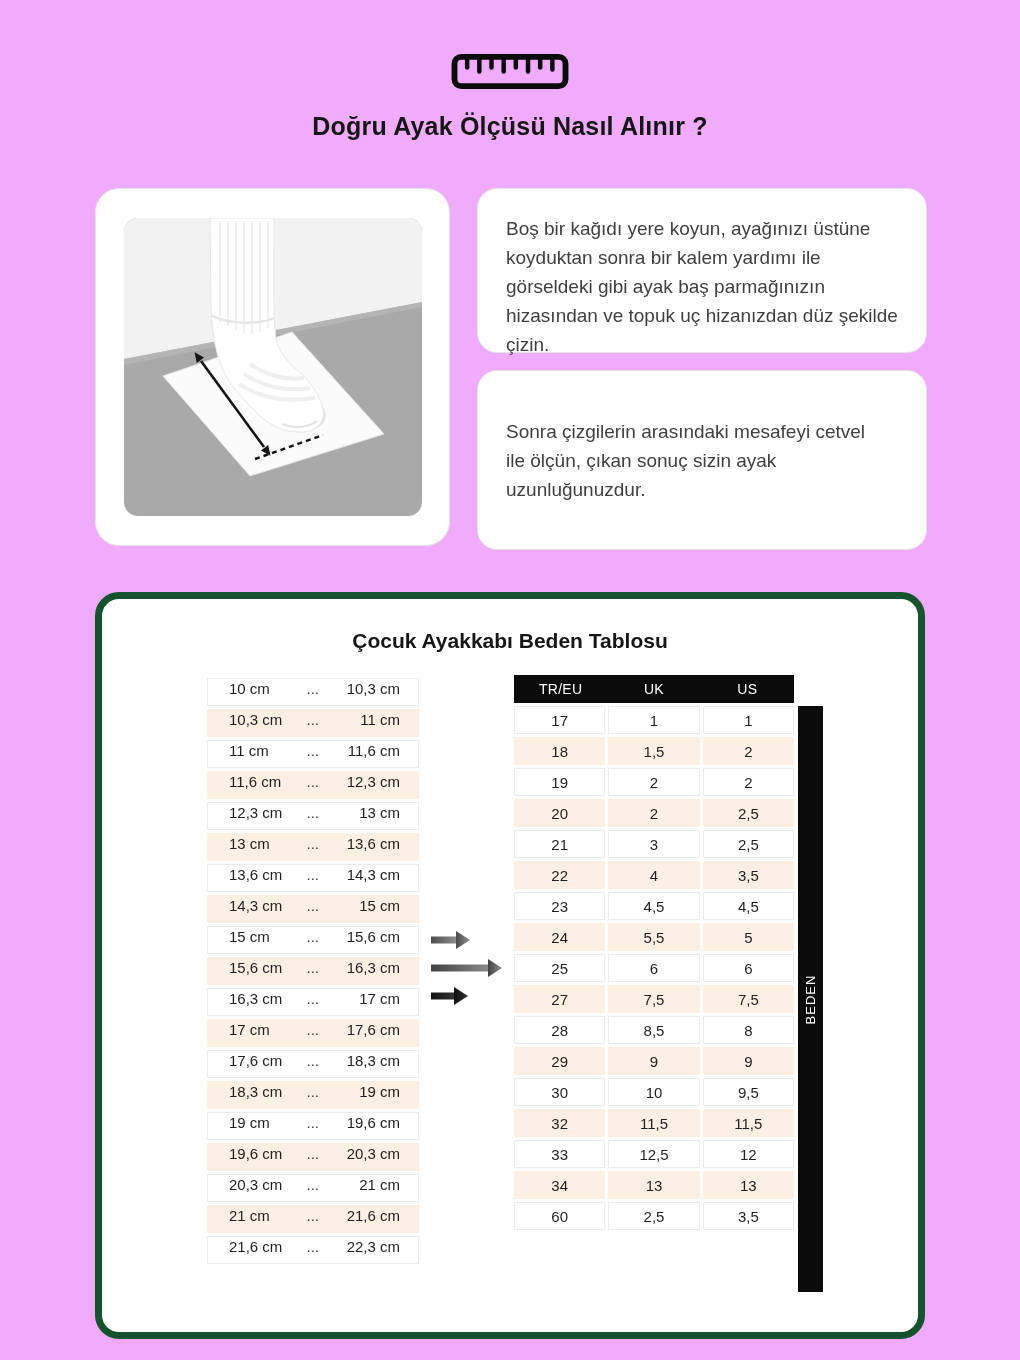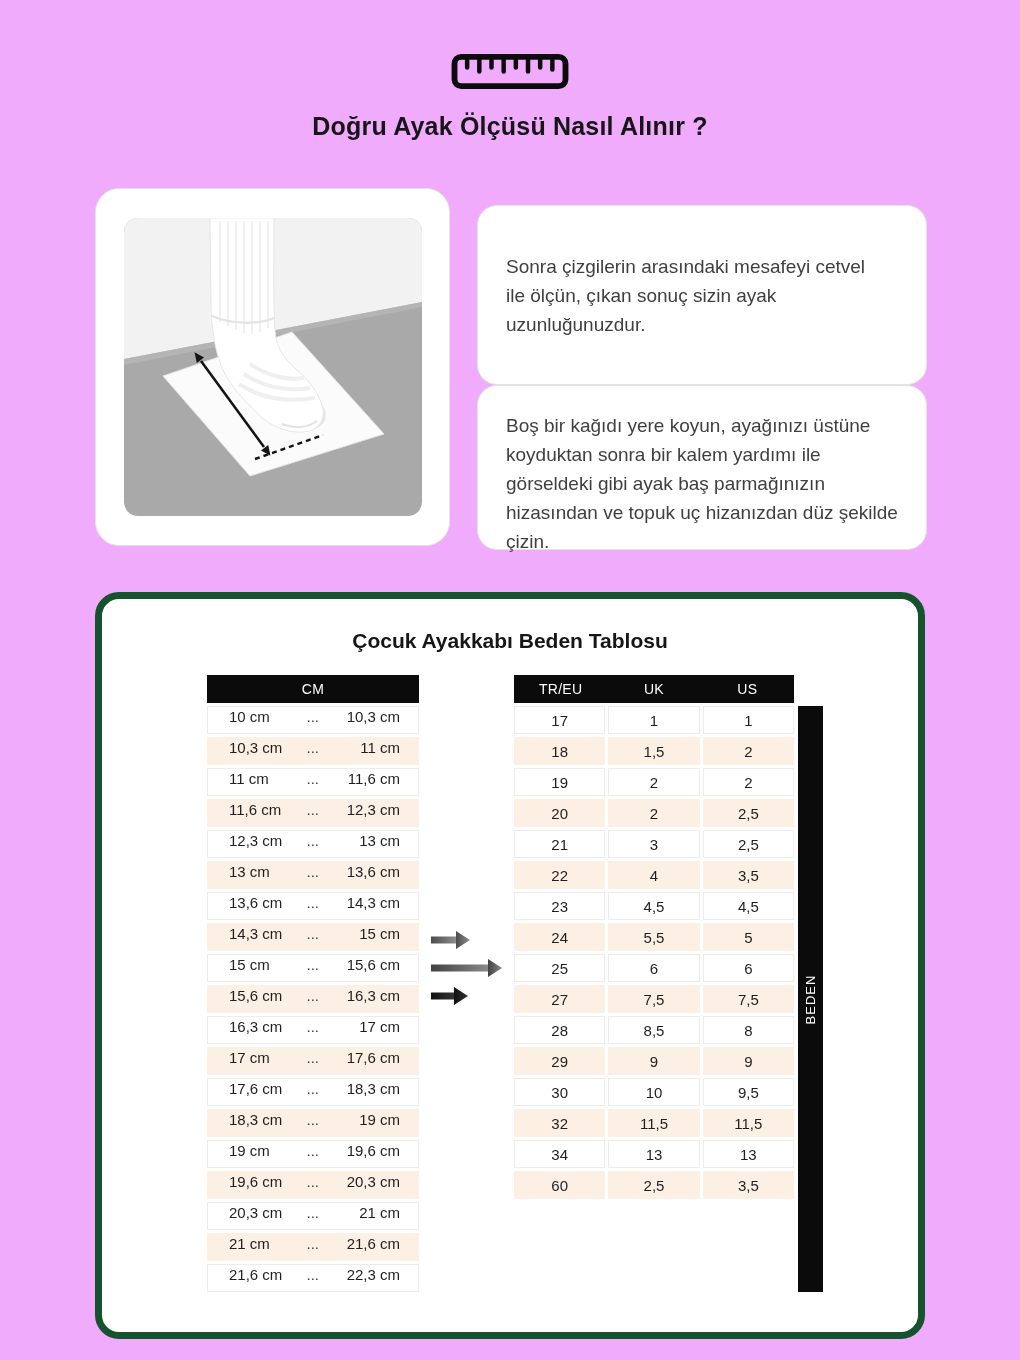--- a/index.html
+++ b/index.html
@@ -145,36 +145,35 @@
           <line x1="77" y1="143" x2="140" y2="229" stroke="#141414" stroke-width="2.6"></line>
           <polygon points="70.5,134.2 72.8,144.9 80,139.5" fill="#141414"></polygon>
           <polygon points="146.5,237.8 137,232.5 144.2,227.1" fill="#141414"></polygon>
 
           <line x1="131" y1="241" x2="199" y2="217" stroke="#141414" stroke-width="2.4" stroke-dasharray="5,4"></line>
         </svg>
       </div>
     </div>
 
     <div class="steps">
+      <div class="step-box first">
+        <p>Boş bir kağıdı yere koyun, ayağınızı üstüne koyduktan sonra bir kalem yardımı ile görseldeki gibi ayak baş parmağınızın hizasından ve topuk uç hizanızdan düz şekilde çizin.</p>
+      </div>
       <div class="step-box second">
         <p>Sonra çizgilerin arasındaki mesafeyi cetvel ile ölçün, çıkan sonuç sizin ayak uzunluğunuzdur.</p>
       </div>
-      <div class="step-box first">
-        <p>Boş bir kağıdı yere koyun, ayağınızı üstüne koyduktan sonra bir kalem yardımı ile görseldeki gibi ayak baş parmağınızın hizasından ve topuk uç hizanızdan düz şekilde çizin.</p>
-      </div>
     </div>
   </div>
 
   <div class="chart-card">
     <h2 class="chart-title">Çocuk Ayakkabı Beden Tablosu</h2>
 
     <div class="tables-row">
 
       <div class="cm-table">
-        <div class="t-header">CM</div>
         <div class="cm-rows">
   <div class="cm-row">
     <span class="cell from">10 cm</span>
     <span class="cell dots">...</span>
     <span class="cell to">10,3 cm</span>
   </div>
 
   <div class="cm-row">
     <span class="cell from">10,3 cm</span>
     <span class="cell dots">...</span>
@@ -402,20 +401,25 @@
     <span>9,5</span>
   </div>
 
 
   <div class="size-row">
     <span>32</span>
     <span>11,5</span>
     <span>11,5</span>
   </div>
 
+  <div class="size-row">
+    <span>33</span>
+    <span>12,5</span>
+    <span>12</span>
+  </div>
 
   <div class="size-row">
     <span>34</span>
     <span>13</span>
     <span>13</span>
   </div>
 
   <div class="size-row">
     <span>60</span>
     <span>2,5</span>

